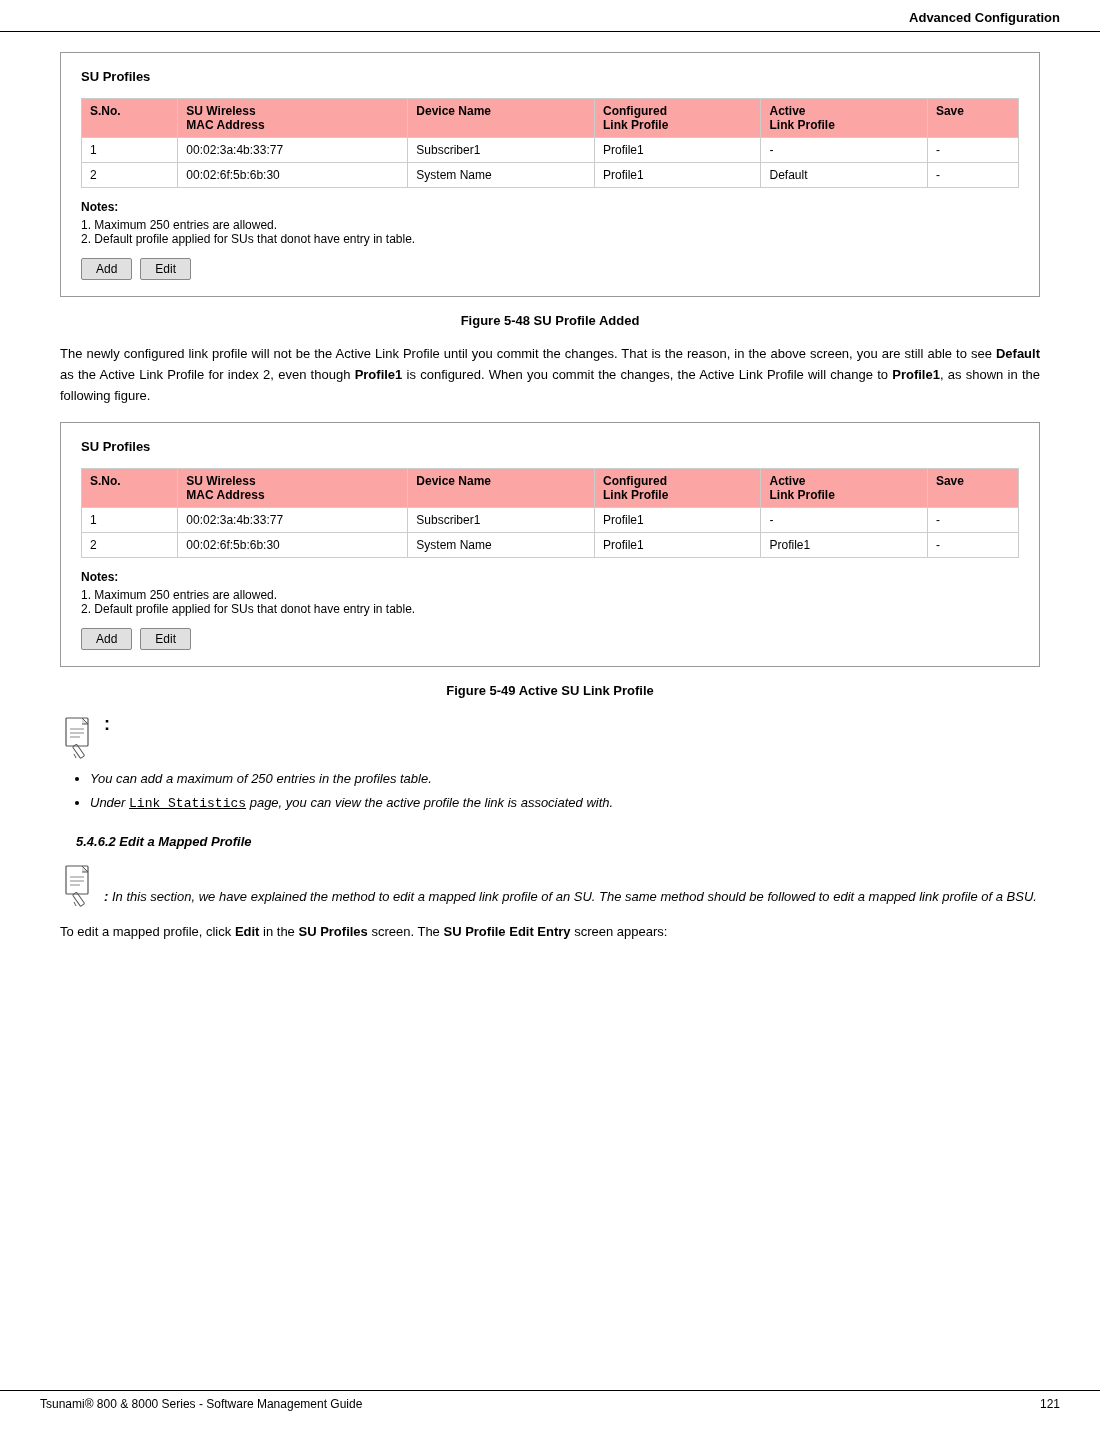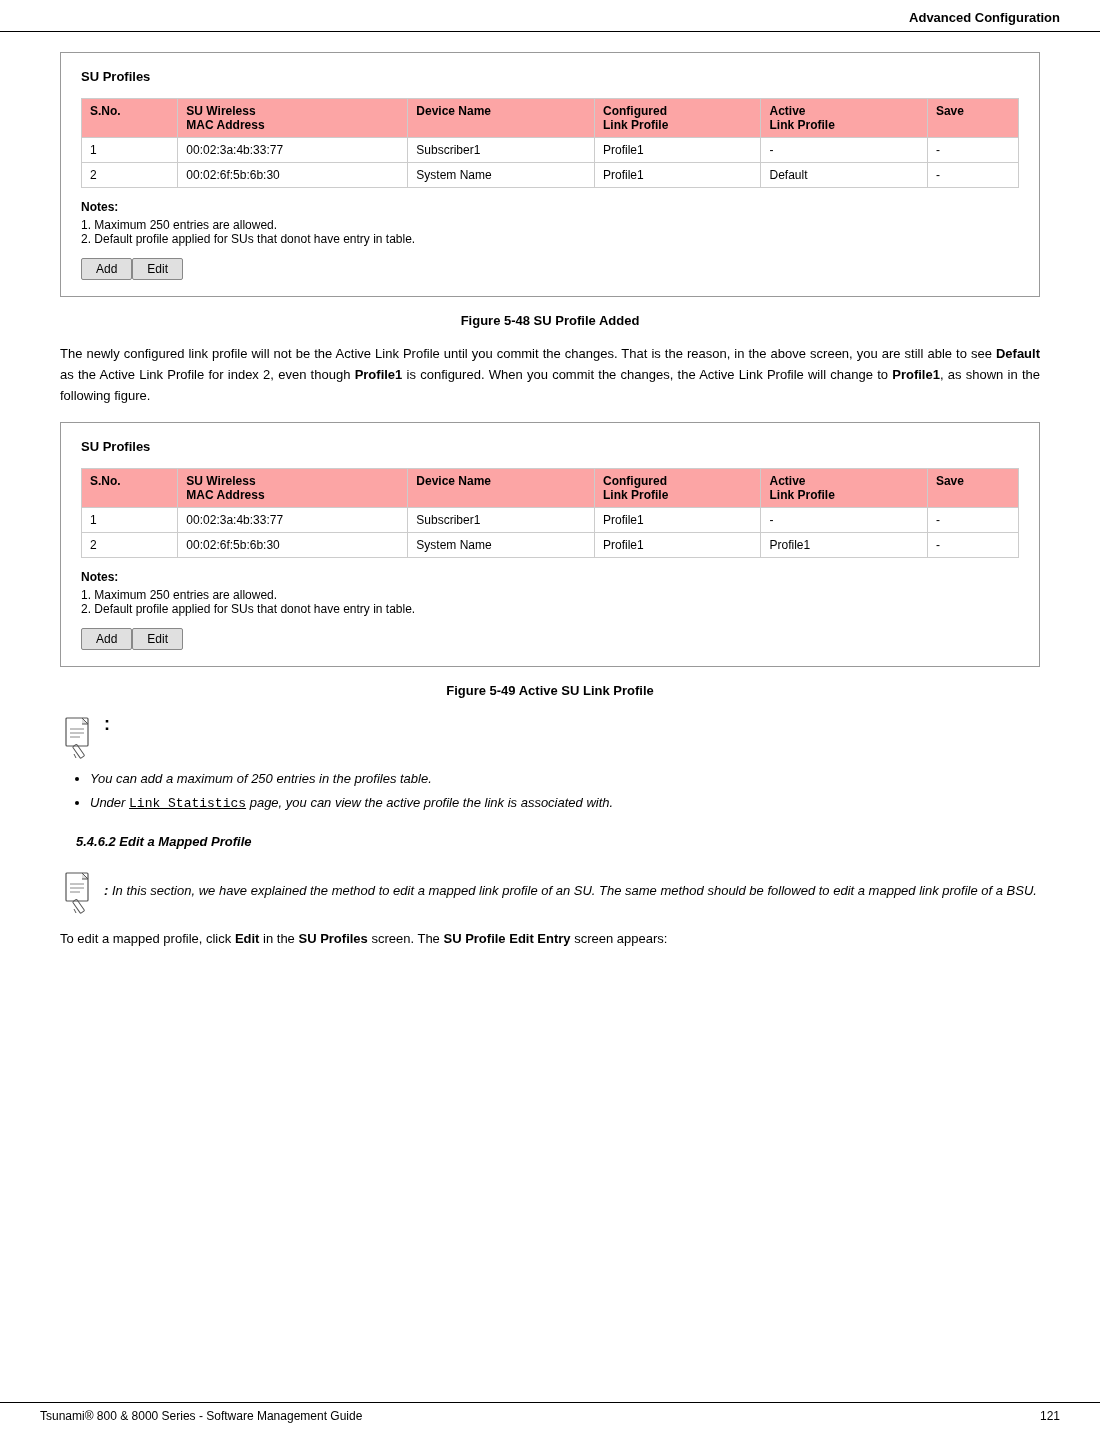--- a/index.html
+++ b/index.html
@@ -69,20 +69,21 @@
     }
 
     .notes-section .notes-label {
       font-weight: bold;
       margin-bottom: 4px;
     }
 
     .buttons-row {
       margin-top: 12px;
       display: flex;
+      gap: 8px;
     }
 
     .btn {
       border: 1px solid #888;
       background: #e0e0e0;
       padding: 3px 14px;
       font-size: 12px;
       cursor: pointer;
       border-radius: 2px;
     }
@@ -153,27 +154,27 @@
 
     .section-heading {
       font-size: 13px;
       font-weight: bold;
       font-style: italic;
       margin: 18px 0 12px 16px;
     }
 
     .note-block-inline {
       display: flex;
-      align-items: center;
-      margin: 20px 0 14px 0;
+      align-items: flex-end;
+      margin: 13px 0 14px 0;
     }
 
     .page-footer {
       position: absolute;
-      bottom: 0;
+      bottom: 12px;
       left: 0;
       right: 0;
       border-top: 1px solid #000;
       display: flex;
       justify-content: space-between;
       padding: 6px 40px;
       font-size: 12px;
     }
   </style>
 </head>

